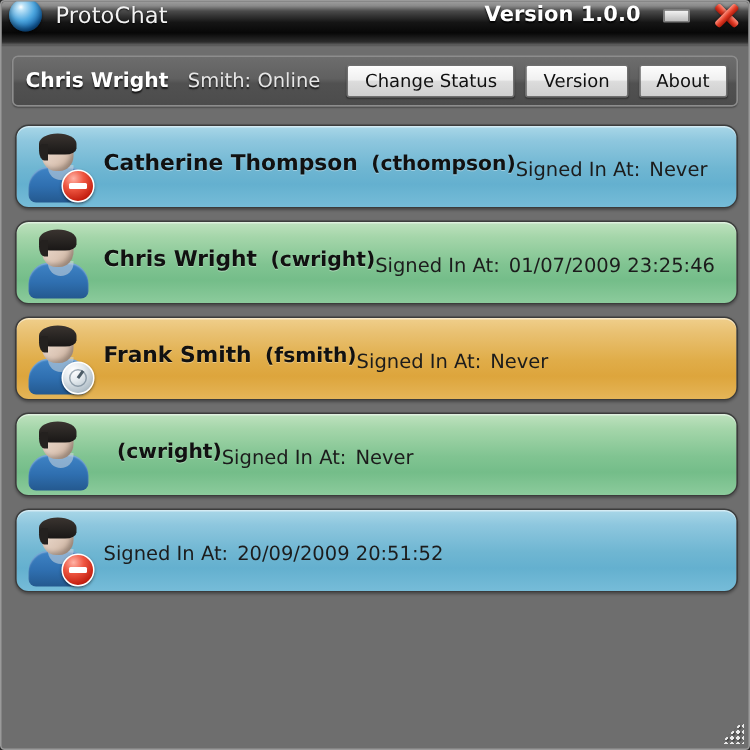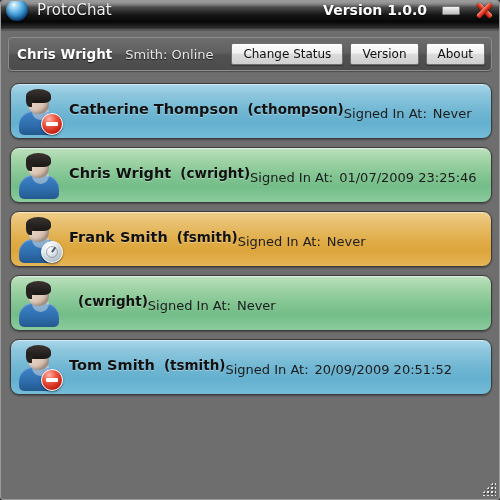--- a/index.html
+++ b/index.html
@@ -430,23 +430,19 @@
         </div>
       </div>
       <div class="contact-row tone-blue">
         <div class="avatar">
           <div class="av-body"></div>
           <div class="av-head"></div>
           <div class="av-hair"></div>
           <div class="badge busy"></div>
         </div>
         <div class="contact-text">
-          <div class="contact-nameline">
-            <span class="contact-name">Tom Smith</span>
-            <span class="contact-username">(tsmith)</span>
-          </div>
           <div class="contact-signedin"><span>Signed In At:</span><span class="si-value">20/09/2009 20:51:52</span></div>
         </div>
       </div>
     </div>
 
   <div id="resize-grip"></div>
 </div>
 
 </body></html>

